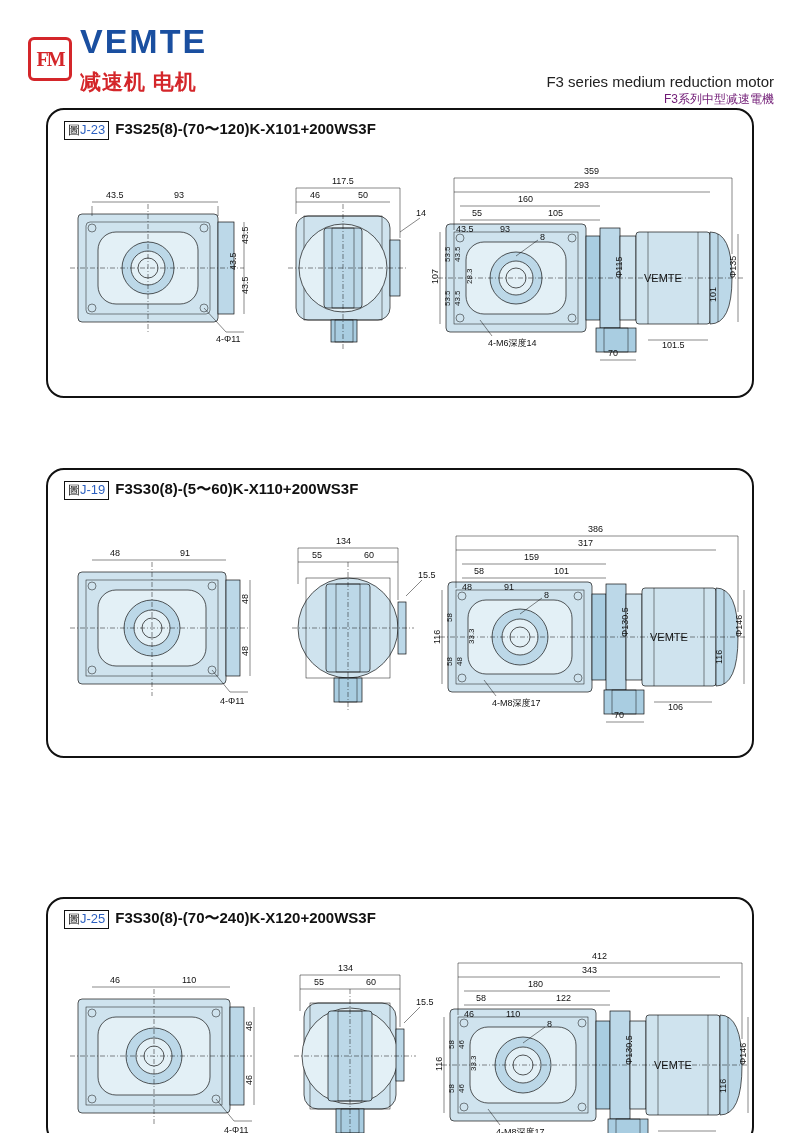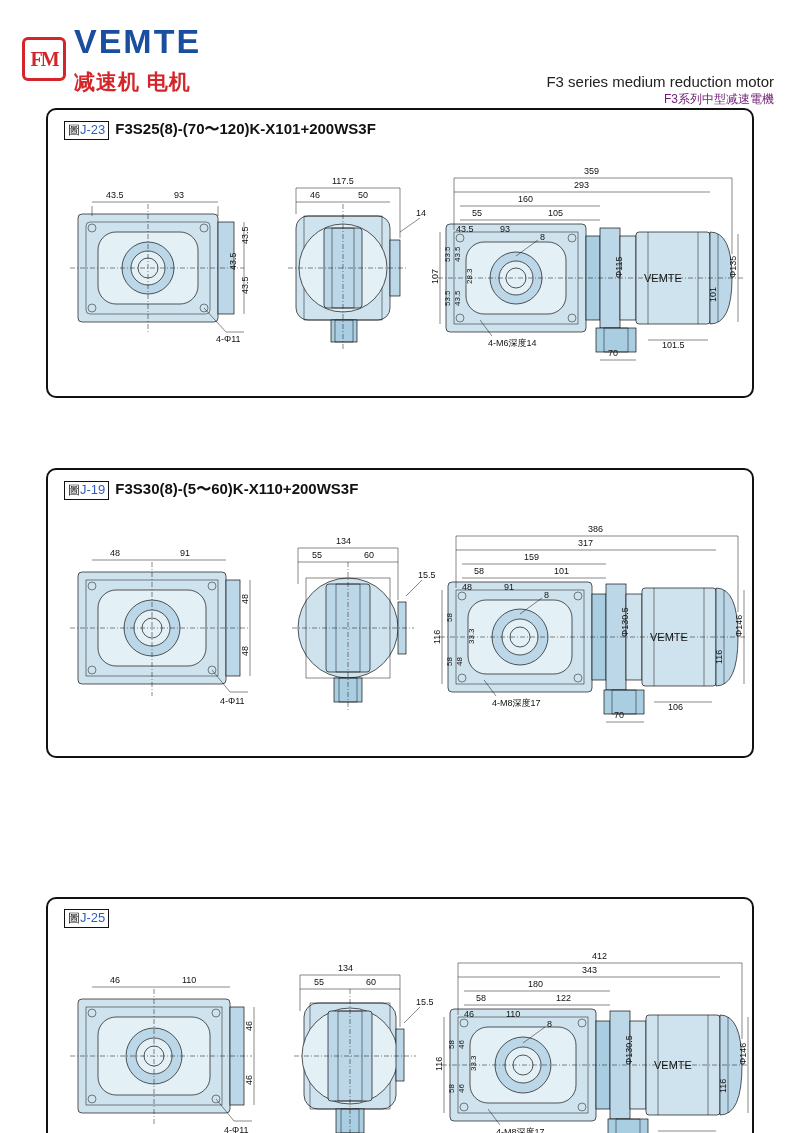--- a/index.html
+++ b/index.html
@@ -14,21 +14,21 @@
     width: 800px; height: 1133px;
     overflow: hidden;
     background: #ffffff;
   }
 
   
   .header {
     position: absolute; left: 0; top: 0; width: 800px; height: 98px;
   }
   .logo-wrap {
-    position: absolute; left: 22px; top: 24px;
+    position: absolute; left: 28px; top: 24px;
     display: flex; align-items: center;
   }
   .logo-mark {
     width: 44px; height: 44px;
     border: 3px solid #d4262a;
     border-radius: 6px;
     display: flex; align-items: center; justify-content: center;
     color: #d4262a; font-weight: bold; font-size: 20px;
     font-family: "Liberation Serif", serif;
     letter-spacing: -2px;
@@ -53,21 +53,21 @@
   }
   .header-title .line2 {
     font-size: 12px; color: #701a75; line-height: 16px;
   }
 
   
   .panel {
     position: absolute;
     left: 46px; width: 708px;
     border: 2px solid #111;
-    border-radius: 10px;
+    border-radius: 18px;
     background: #fff;
   }
   #panel-0 { top: 108px; height: 290px; }
   #panel-1 { top: 468px; height: 290px; }
   #panel-2 { top: 877px; height: 248px; margin-top: 20px; }
 
   .panel-head {
     position: absolute; left: 16px; top: 10px;
     display: flex; align-items: baseline;
   }
@@ -411,20 +411,21 @@
         </g>
       </svg>
     </div>
   </div>
 
   <div class="panel" id="panel-2">
     <div class="panel-head">
       <div class="fig-tag">
         <span class="cjk">圖</span><span class="code">J-25</span>
       </div>
+      <div class="panel-title">F3S30(8)-(70〜240)K-X120+200WS3F</div>
     </div>
 
     <div class="draw">
       <svg width="704" height="252" viewBox="0 0 704 252">
 
         <g>
           <rect class="fillA" x="30" y="66" width="152" height="114" rx="4"></rect>
           <rect class="lnt" x="38" y="74" width="136" height="98" fill="none"></rect>
           <rect class="fillC" x="50" y="84" width="112" height="78" rx="18"></rect>
           <circle class="fillB" cx="106" cy="123" r="28"></circle>

